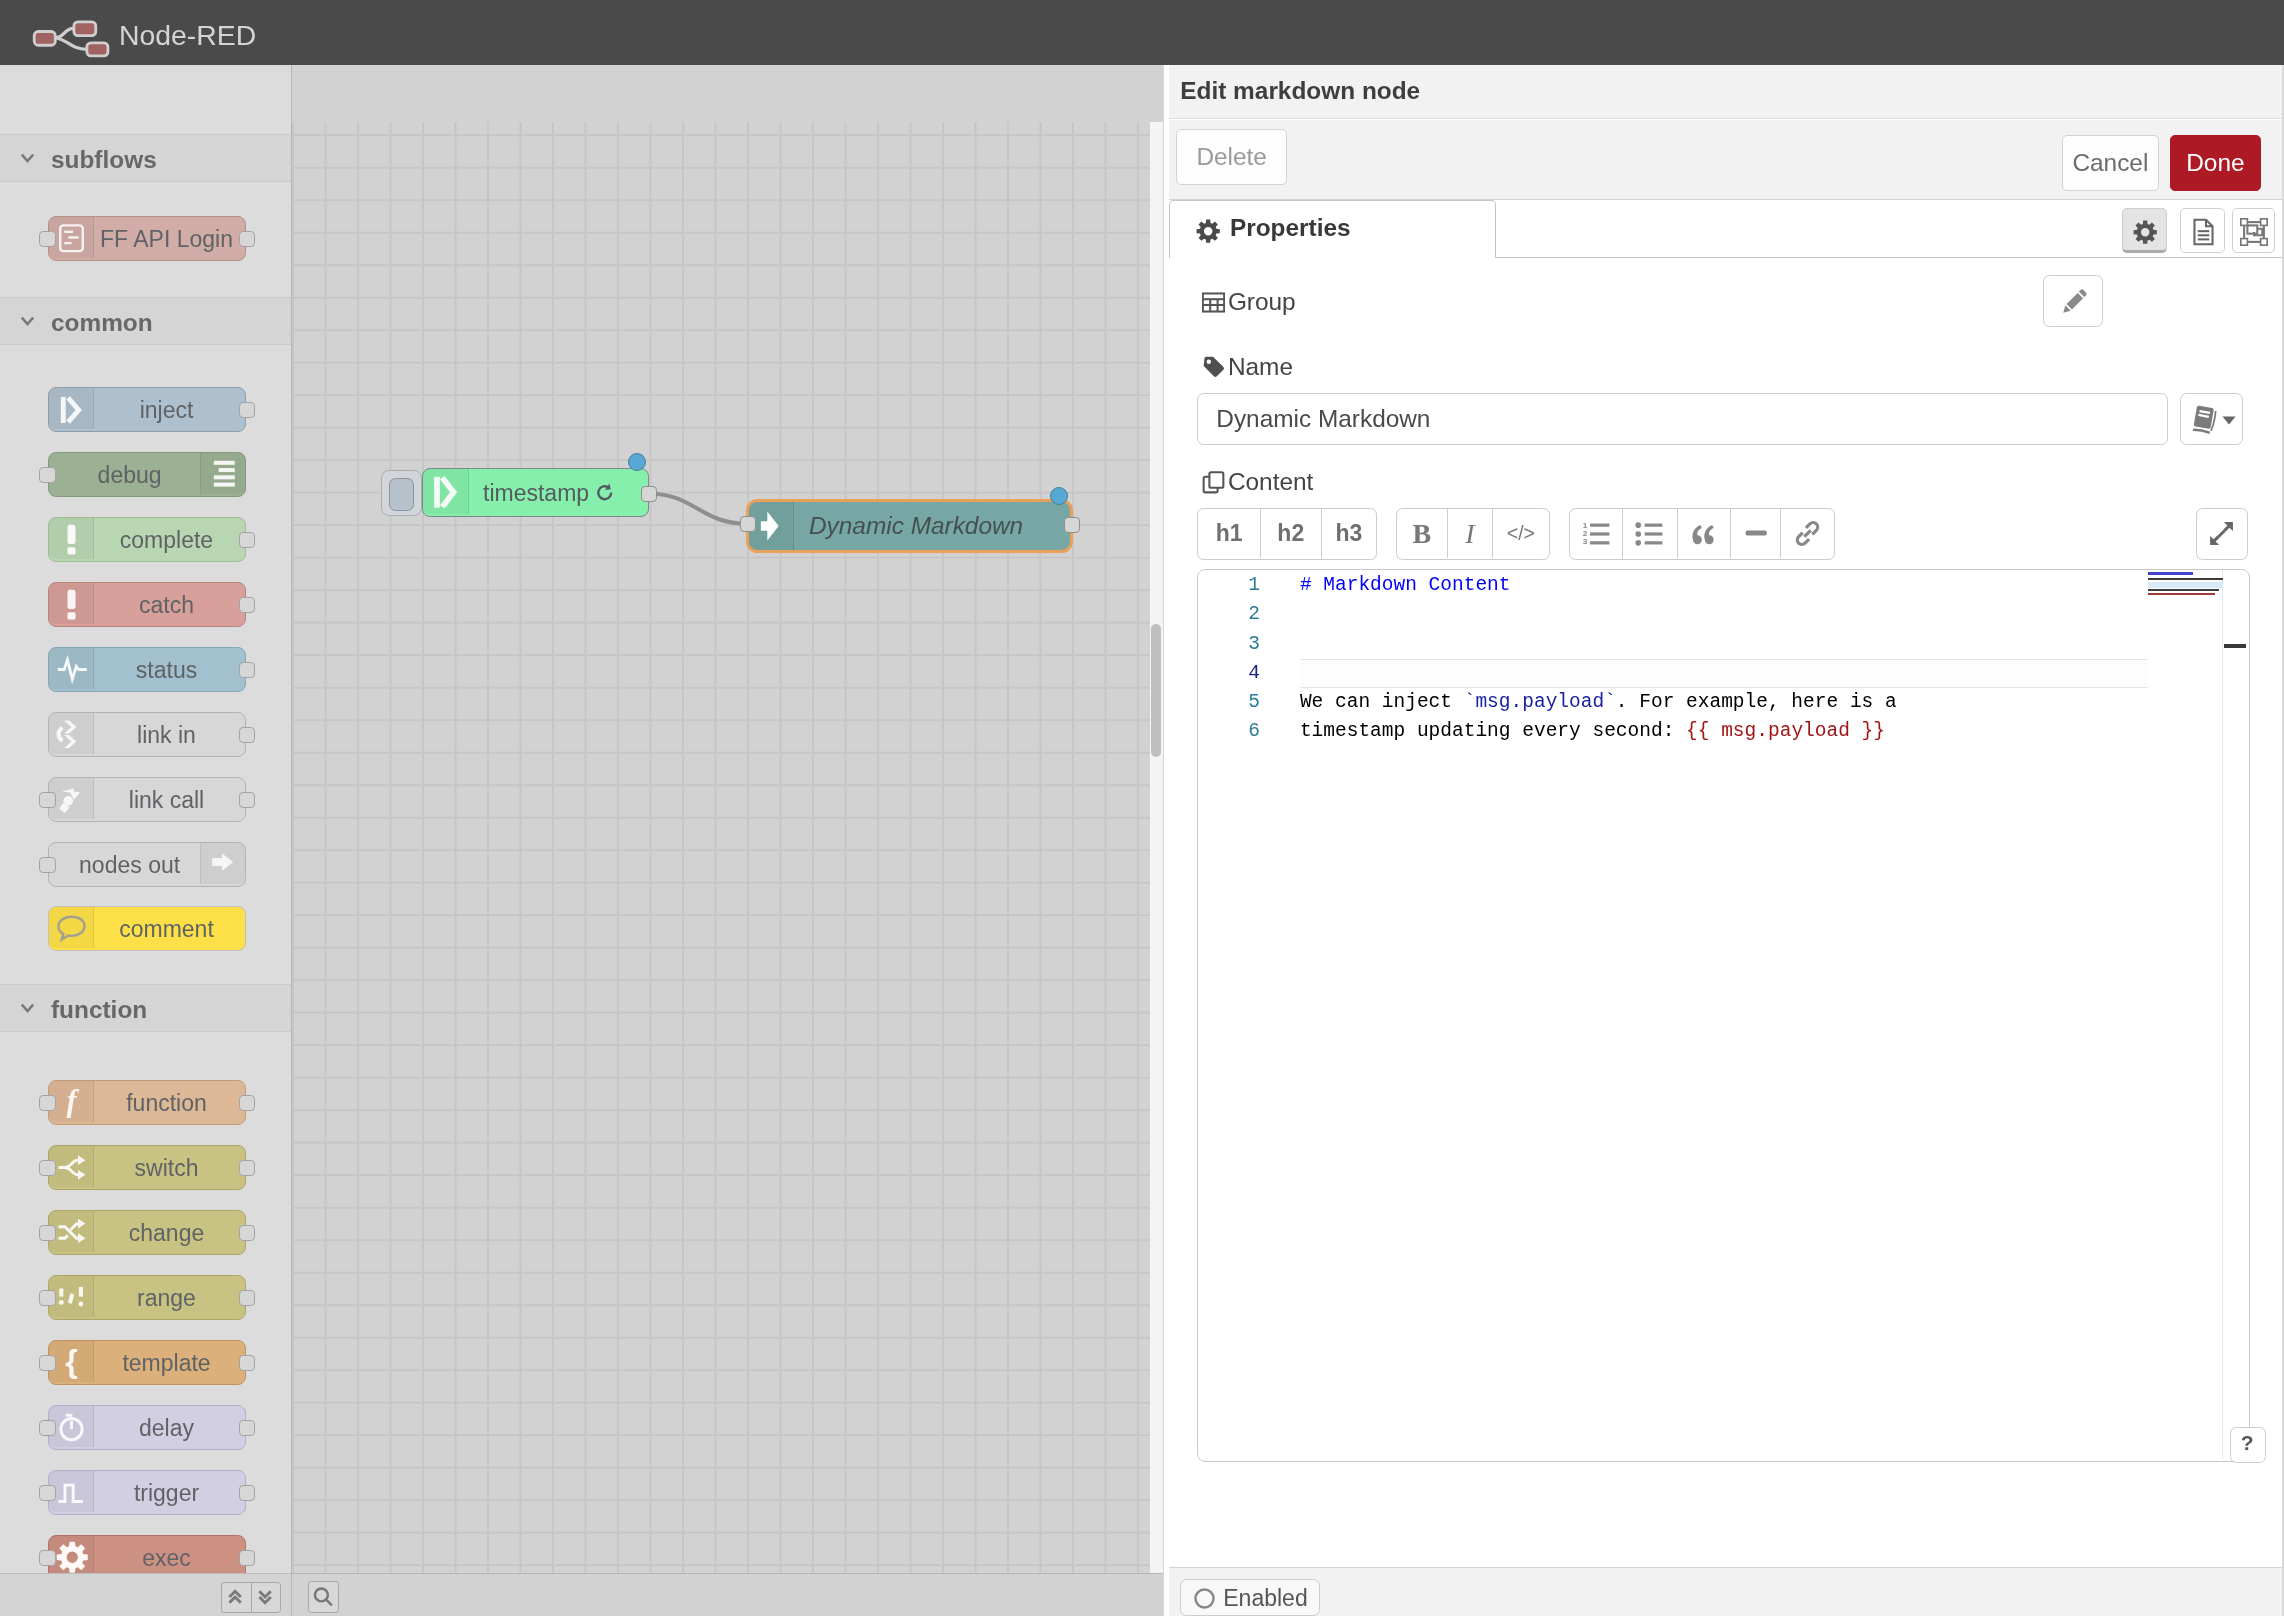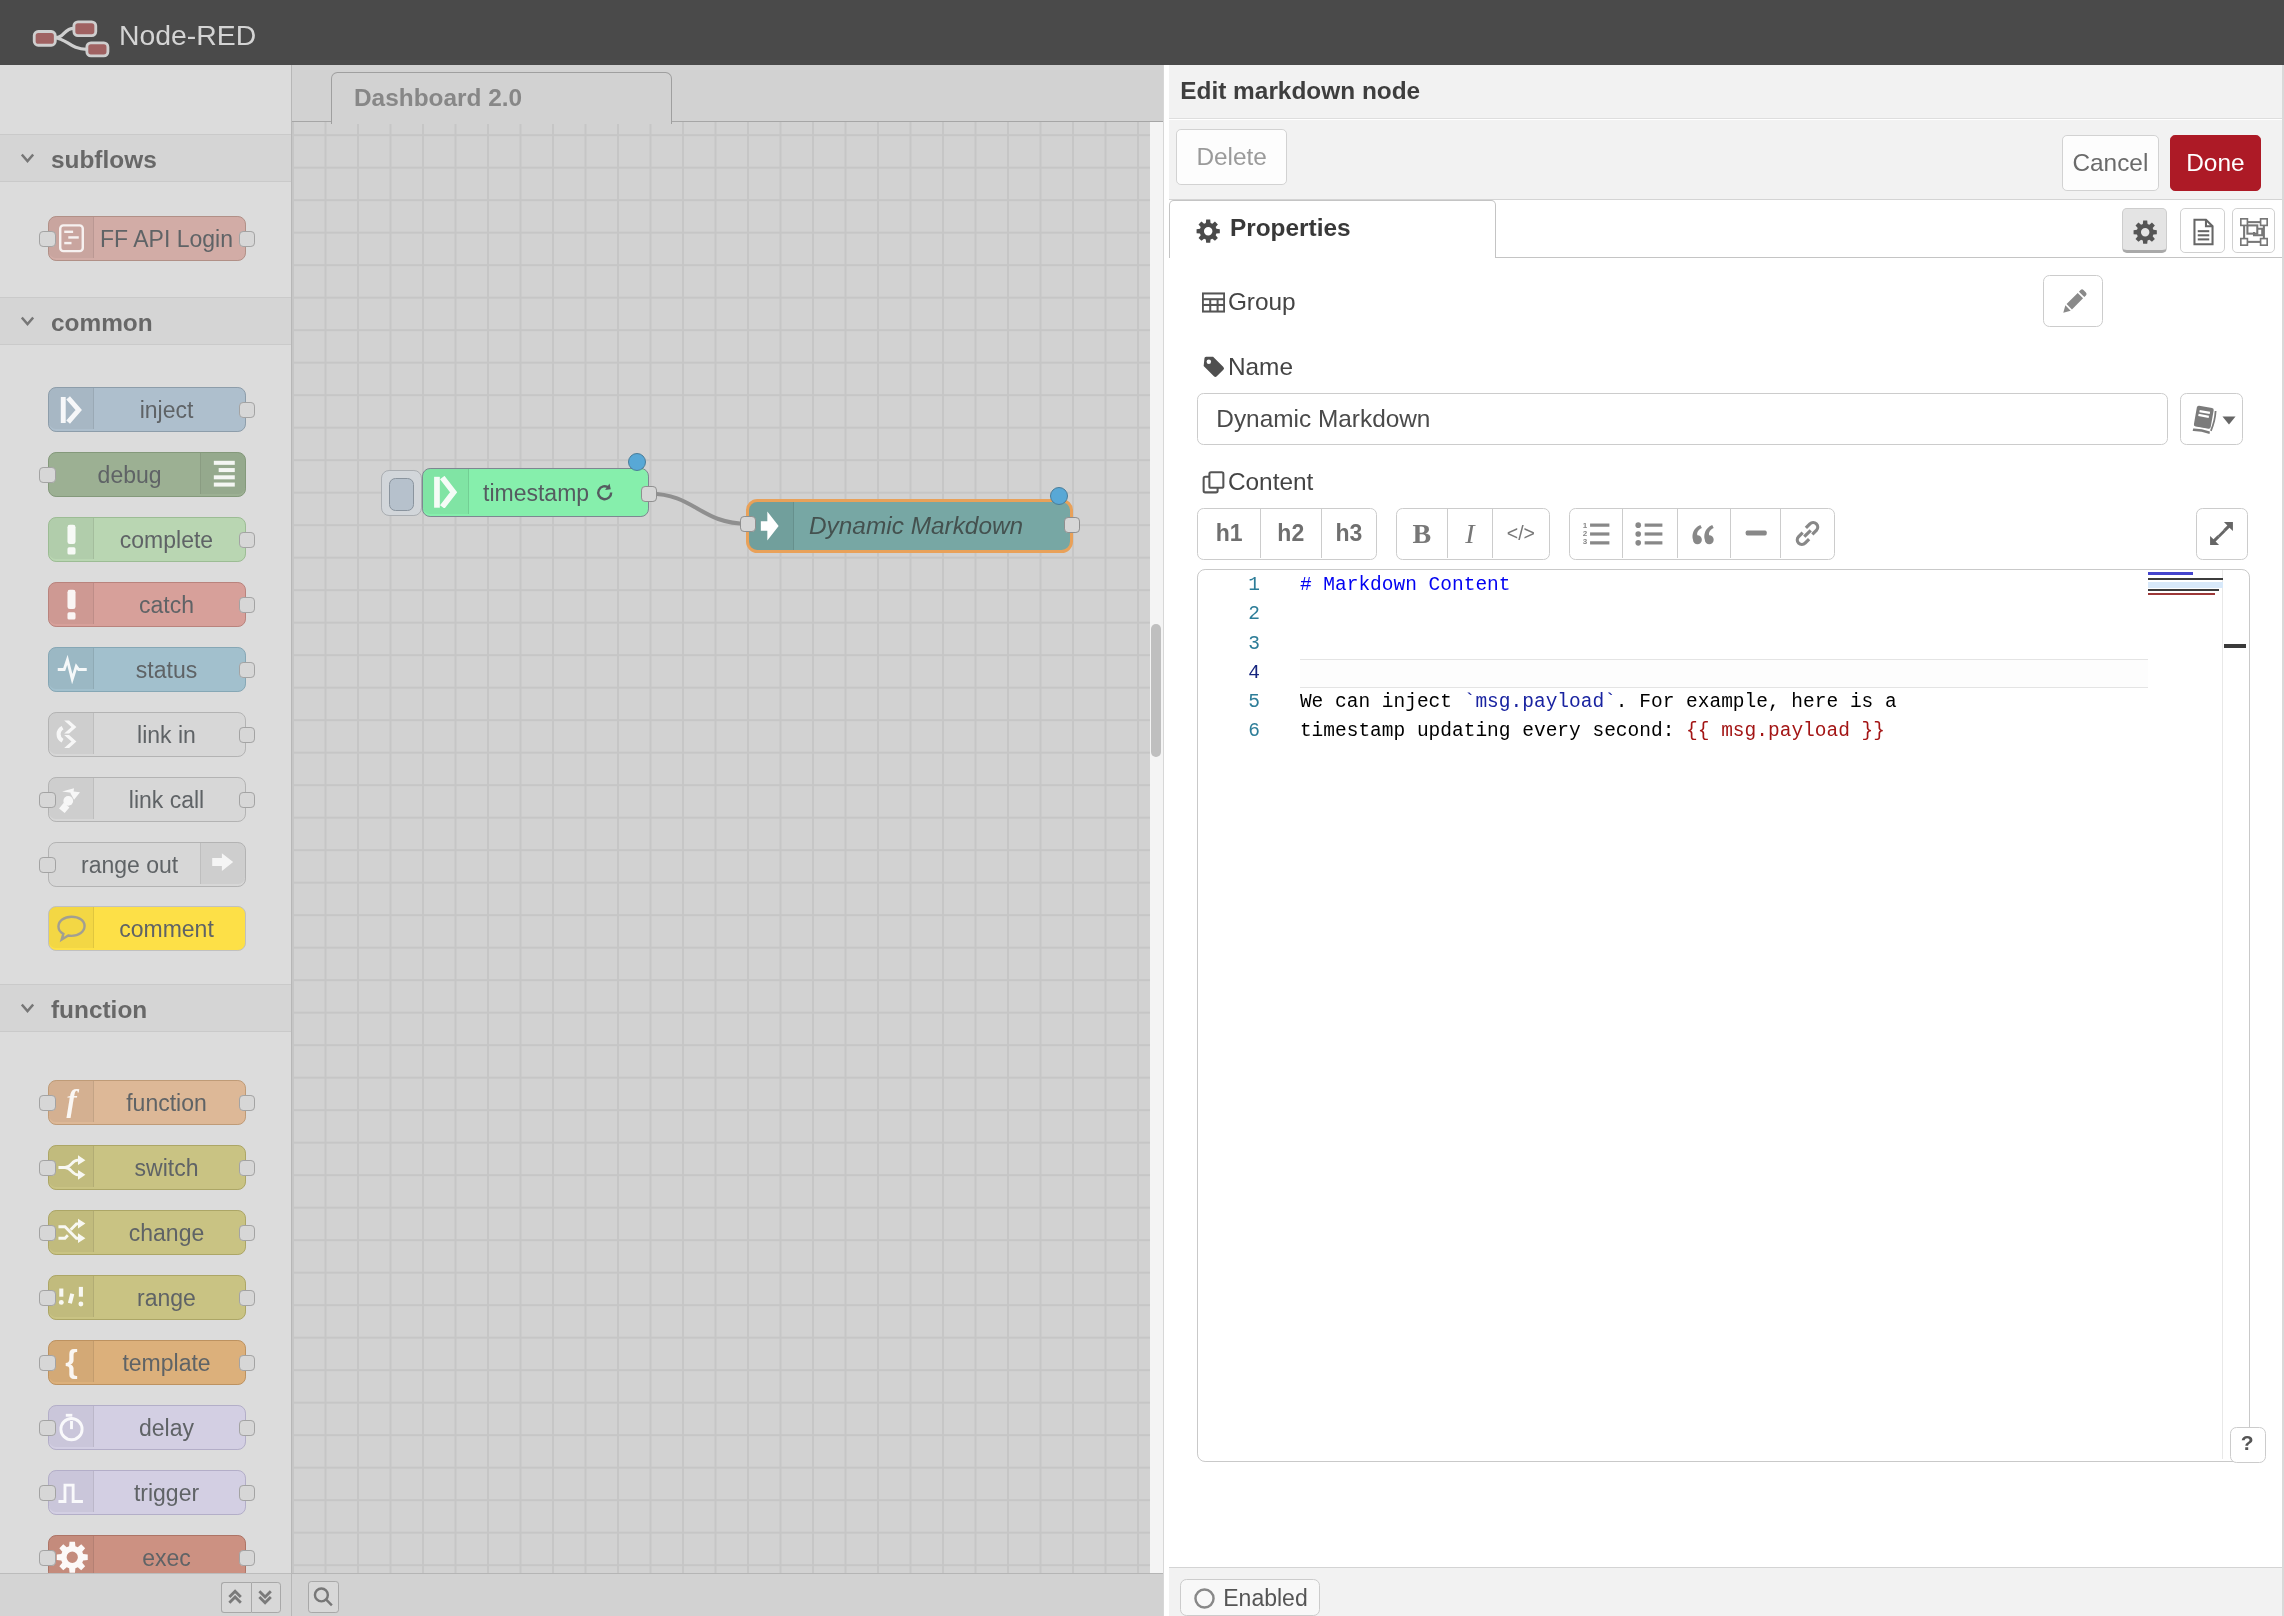--- a/index.html
+++ b/index.html
@@ -187,21 +187,21 @@
         <div class="pn-port pn-portR"></div>
         <div class="lbl" style="left:45px; width:145px; text-align:center;">link call</div>
       </div>
   <div class="pal-node" style="top:777px; background:#d7d7d7; border-color:#b3b3b3;">
         <div class="pn-icon pn-sepR">
           <svg width="29" height="29" viewBox="0 0 36 36" style="position:absolute;left:8.1px;top:6.5px;opacity:.8;">
             <path d="M4,10 h12 v-6 l14,11 -14,11 v-6 h-12 z" fill="#fff"></path>
           </svg>
         </div>
         <div class="pn-port pn-portL"></div>
-        <div class="lbl" style="left:8.1px; width:145px; text-align:center;">range out</div>
+        <div class="lbl" style="left:8.1px; width:145px; text-align:center;">nodes out</div>
       </div>
   <div class="pal-node" style="top:841px; background:#fde047; border-color:#c0c0c0;">
         <div class="pn-icon pn-sepL">
           <svg width="31" height="28" viewBox="0 0 38 34" style="position:absolute;left:7.3px;top:8.1px;opacity:.9;">
             <path d="M19,2 C10,2 3,7 3,14 c0,4 2,7 6,9 l-2,7 8,-5 c1.3,0.3 2.6,0.4 4,0.4 c9,0 16,-5 16,-12 S28,2 19,2 z" fill="none" stroke="#9a9a9a" stroke-width="3"></path>
           </svg>
         </div>
         <div class="lbl" style="left:45px; width:145px; text-align:center;">comment</div>
       </div>
   <div class="pal-node" style="top:1015px; background:#ddb897; border-color:#bf9b77;">
@@ -300,25 +300,20 @@
           <path d="M9,20 L16,13 L23,20 M9,27 L16,20 L23,27" stroke="#7a7a7a" stroke-width="3.5" fill="none" transform="translate(0,-3)"></path>
         </svg></div>
     <div class="foot-btn" style="left:251px; border-radius:0 3.2px 3.2px 0;"><svg width="27" height="28" viewBox="0 0 33 34">
           <path d="M9,10 L16,17 L23,10 M9,17 L16,24 L23,17" stroke="#7a7a7a" stroke-width="3.5" fill="none" transform="translate(0,0)"></path>
         </svg></div>
   </div>
 </div>
 
 <div id="canvas">
   <div id="grid"></div>
-  <div id="tabbar">
-      <div id="tab1">
-        <div class="txt">Dashboard 2.0</div>
-      </div>
-    </div>
   <div id="nodes">
   <svg class="abs" style="left:0; top:0;" width="871" height="1551" viewBox="0 0 1072 1910">
     <path d="M440,528 C496,528 502,565 561,565" stroke="#8f8f8f" stroke-width="5" fill="none"></path>
   </svg>
   <div class="abs" style="left:89px; top:405px; width:41px; height:46px; background:#d2d6da; border:1.6px solid #aaaeb2; border-radius:8.1px;"></div>
   <div class="abs" style="left:97px; top:413px; width:25px; height:32.5px; background:#b6c1cc; border:1.6px solid #8a949e; border-radius:6.5px;"></div>
   <div class="abs" style="left:130px; top:403px; width:227px; height:49px; background:#86efac; border:1.6px solid #7d8791; border-radius:8.1px;">
     <div class="abs" style="left:0; top:0; width:46px; height:45px; background:rgba(0,0,0,0.045); border-right:1.6px solid rgba(0,0,0,0.1); border-radius:6.5px 0 0 6.5px;">
       <svg width="23" height="32.5" viewBox="0 0 28 40" style="position:absolute;left:11.4px;top:6.5px;opacity:.92;">
             <rect x="0" y="1" width="7" height="38" fill="#fff"></rect>

